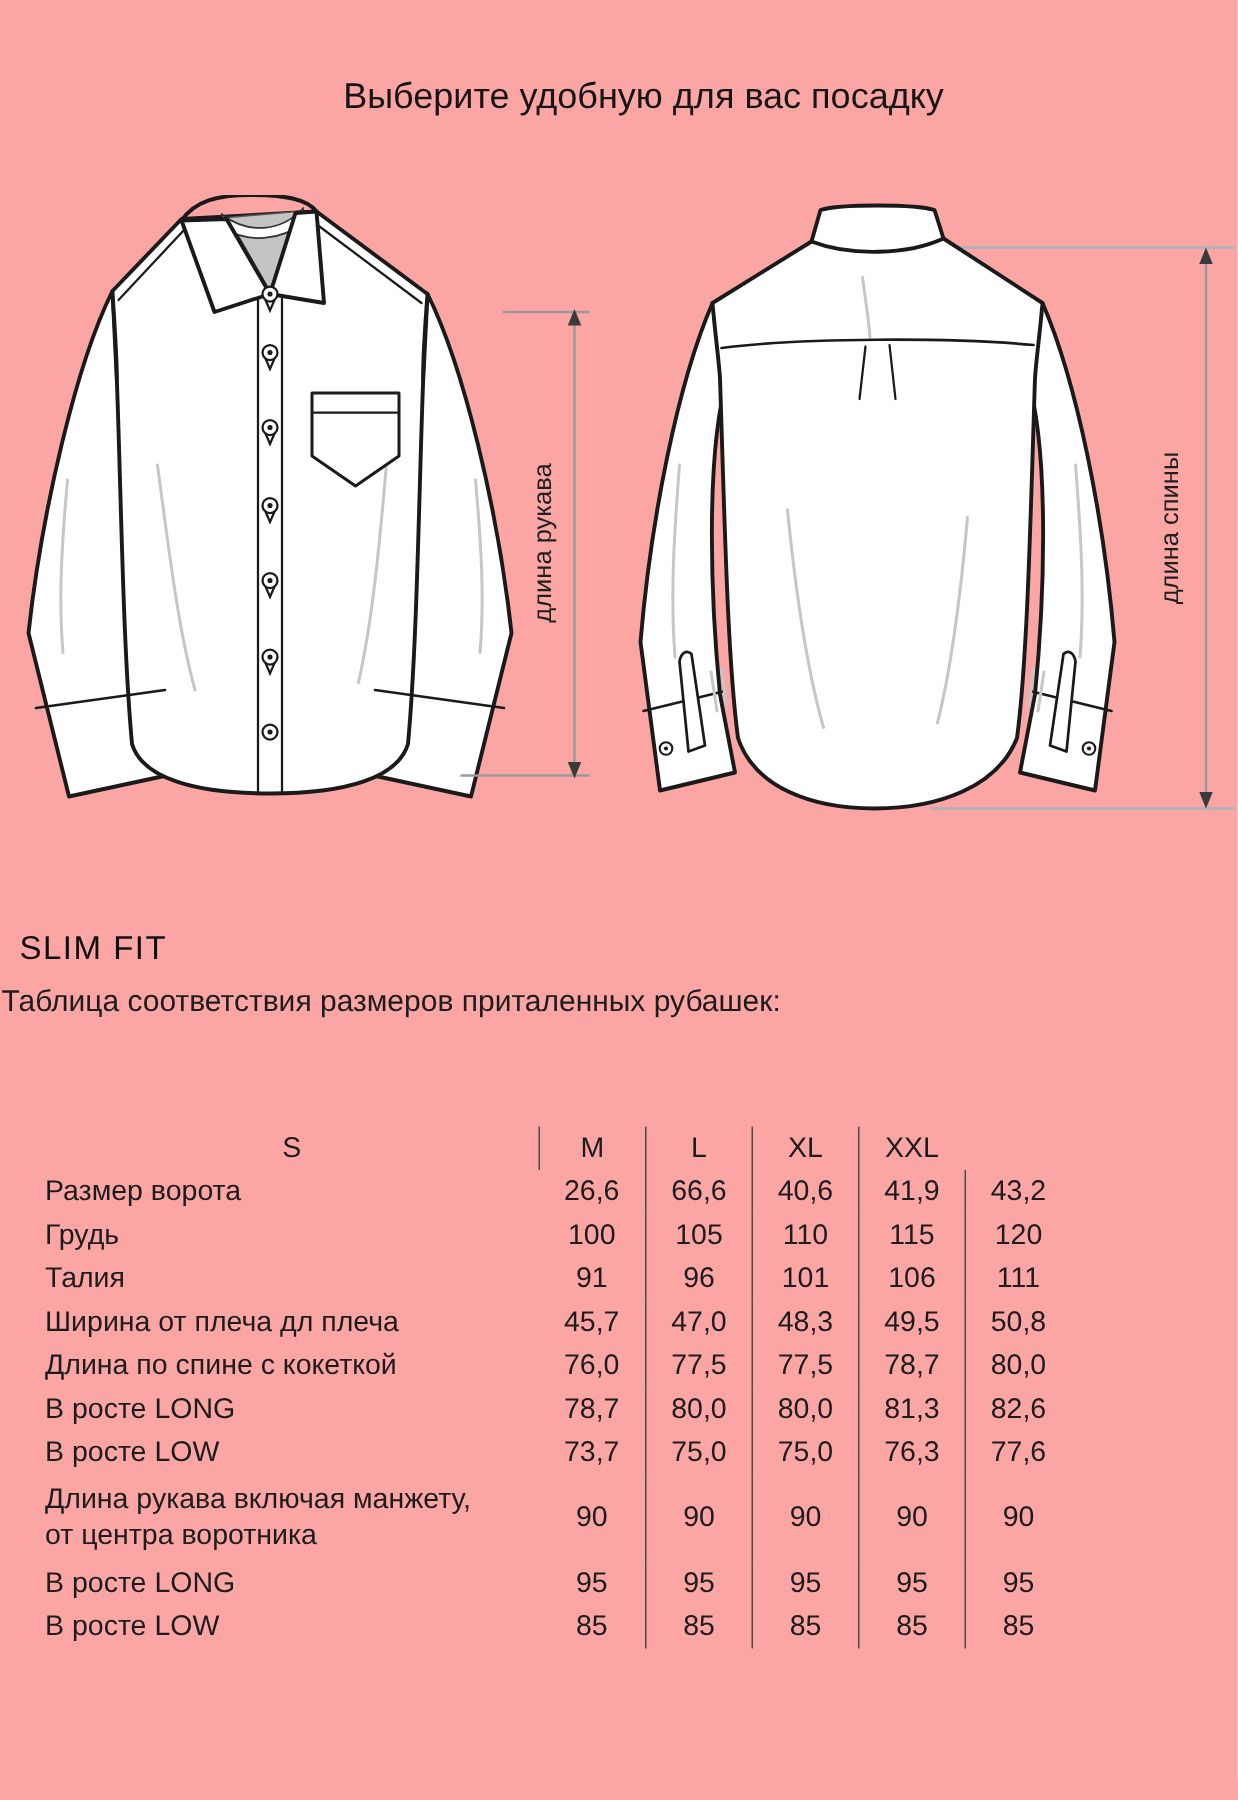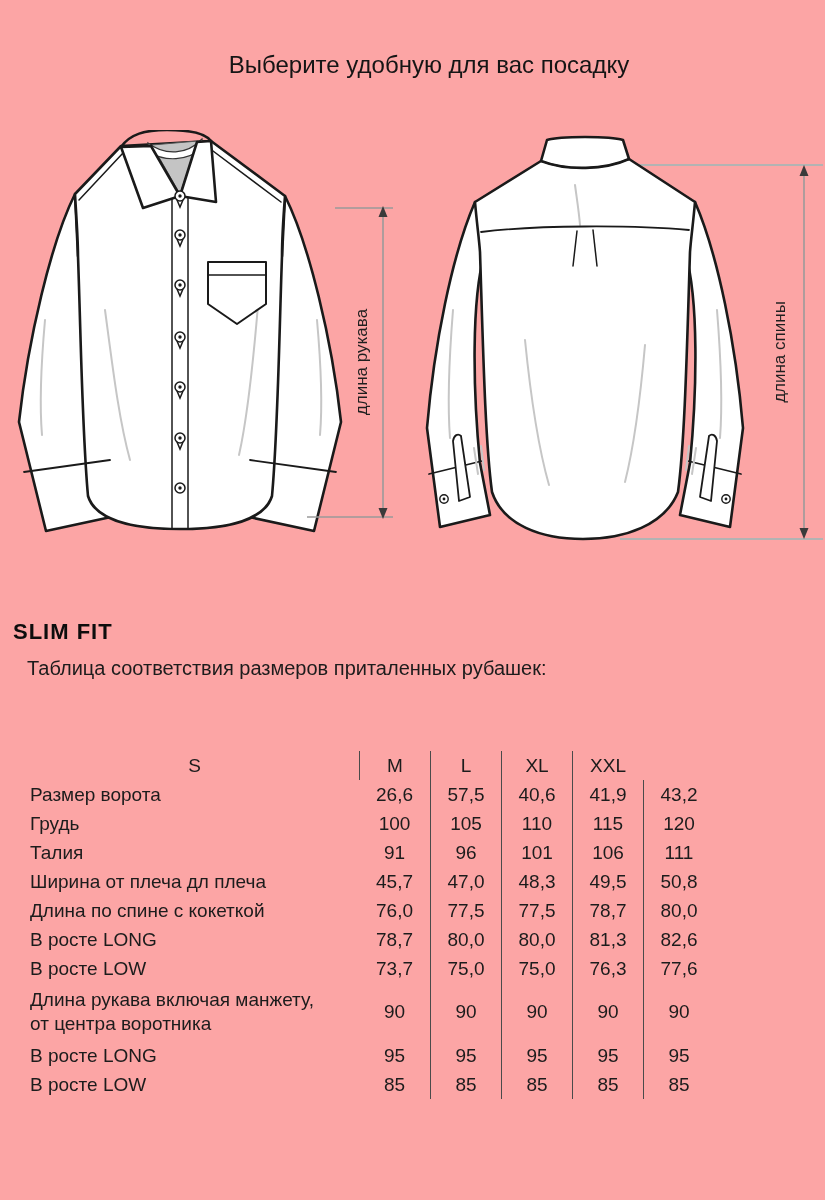--- a/index.html
+++ b/index.html
@@ -1,22 +1,22 @@
 <!DOCTYPE html>
 <html><head>
 <meta charset="utf-8">
 <style>
   html,body{margin:0;padding:0;background:#fff;}
   #page{position:relative;width:825px;height:1200px;background:#fca5a5;overflow:hidden;
         font-family:"Liberation Sans",sans-serif;color:#1c1c1c;padding-left:33px;}
   .page-title{position:absolute;top:51px;left:0;width:100%;text-align:center;
               font-size:24px;color:#151515;}
-  .fit-heading{position:absolute;top:619px;left:13px;font-size:22px;font-weight:bold;
+  .fit-heading{position:absolute;top:619px;left:13px;font-size:22px;font-weight:normal;
                letter-spacing:1px;color:#0d0d0d;}
-  .fit-subtitle{position:absolute;top:657px;left:27px;font-size:20px;color:#1c1c1c;}
+  .fit-subtitle{position:absolute;top:657px;left:1px;font-size:20px;color:#1c1c1c;}
   .size-table{position:absolute;left:30px;top:751px;width:684px;font-size:19px;color:#1c1c1c;}
   .t-row{display:grid;grid-template-columns:329px repeat(5,71px);height:29px;}
   .t-row.tall{height:58px;}
   .cell{display:flex;align-items:center;}
   .cell.lbl{justify-content:flex-start;white-space:pre-line;line-height:1.25;}
   .cell.val{justify-content:center;text-align:center;border-left:1px solid #4a4a4a;height:100%;}
   .cell.val.first{border-left:none;}
   svg{position:absolute;}
   svg text{font-family:"Liberation Sans",sans-serif;font-size:17px;fill:#1f1f1f;}
   .outline{fill:#ffffff;stroke:#1a1a1a;stroke-width:2.6;stroke-linejoin:round;stroke-linecap:round;}
@@ -179,21 +179,21 @@
       <div class="cell val first">S</div>
       <div class="cell val">M</div>
       <div class="cell val">L</div>
       <div class="cell val">XL</div>
       <div class="cell val">XXL</div>
     </div>
 
     <div class="t-row">
       <div class="cell lbl">Размер ворота</div>
       <div class="cell val first">26,6</div>
-      <div class="cell val">57,5</div>
+      <div class="cell val">66,6</div>
       <div class="cell val">40,6</div>
       <div class="cell val">41,9</div>
       <div class="cell val">43,2</div>
     </div>
 
     <div class="t-row">
       <div class="cell lbl">Грудь</div>
       <div class="cell val first">100</div>
       <div class="cell val">105</div>
       <div class="cell val">110</div>

